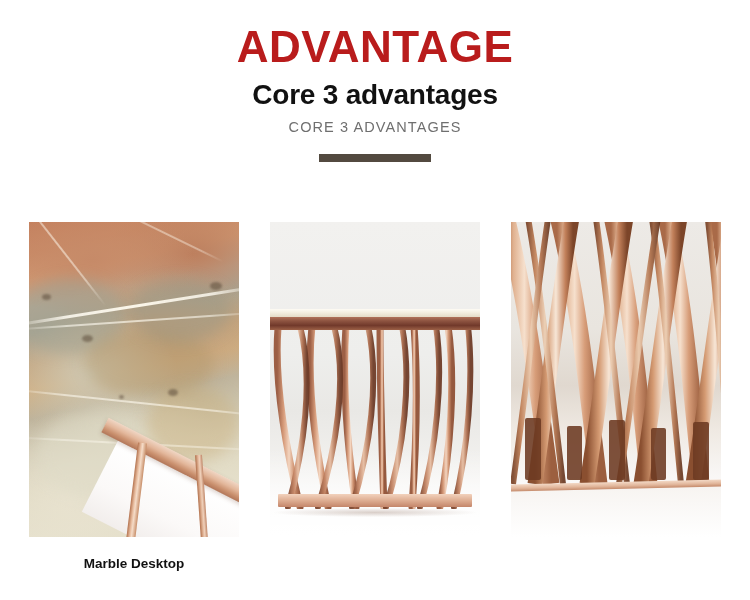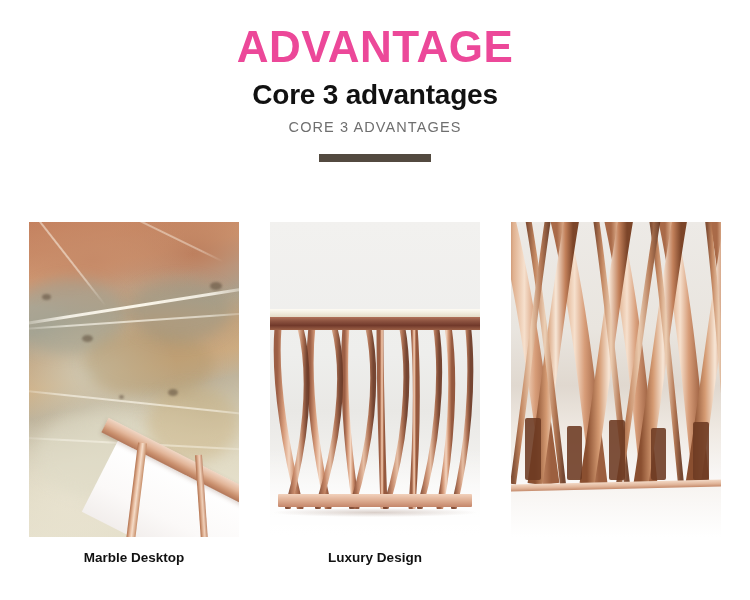--- a/index.html
+++ b/index.html
@@ -25,21 +25,21 @@
     top: 0; left: 0;
     width: 750px;
     text-align: center;
   }
 
   .title-main {
     margin-top: 24px;
     font-size: 44px;
     font-weight: 700;
     letter-spacing: 0.5px;
-    color: #ec4899;
+    color: #b91c1c;
     line-height: 1.05;
   }
 
   .title-sub {
     margin-top: 9px;
     font-size: 28px;
     font-weight: 700;
     color: #111111;
     letter-spacing: -0.2px;
     line-height: 1.15;
@@ -84,21 +84,21 @@
 
   .photo {
     position: relative;
     width: 210px;
     height: 315px;
     overflow: hidden;
     background: #f4f2ef;
   }
 
   .caption {
-    margin-top: 12px;
+    margin-top: 18px;
     font-size: 13.5px;
     font-weight: 700;
     color: #111111;
     text-align: center;
     line-height: 1.35;
     width: 190px;
     white-space: pre-line;
   }
 
   
@@ -322,21 +322,20 @@
               <path d="M198 6 C 204 60, 198 130, 184 188"></path>
             </g>
           </svg>
         </div>
 
         <div class="p2-top-slab"></div>
         <div class="p2-apron"></div>
         <div class="p2-base-shadow"></div>
         <div class="p2-base-plate"></div>
       </div>
-      <div class="caption">Luxury Design</div>
     </div>
 
     <div class="card">
       <div class="photo">
         <div class="p3-bg"></div>
         <div class="p3-floor"></div>
 
         <div class="p3-bars">
           <svg viewBox="0 0 210 315" preserveAspectRatio="none" aria-hidden="true">
             <defs>

